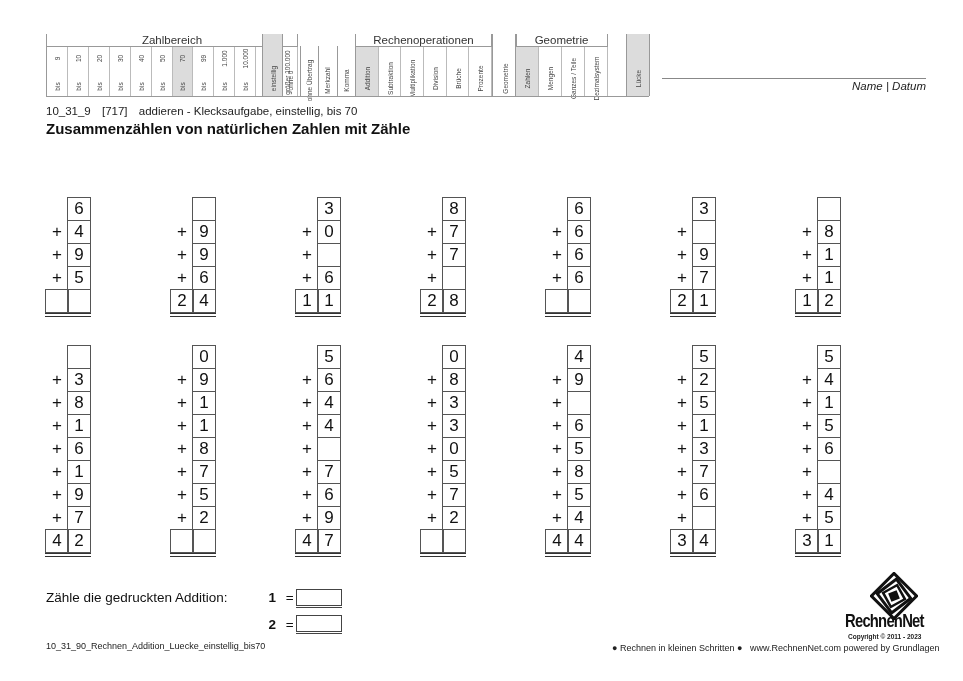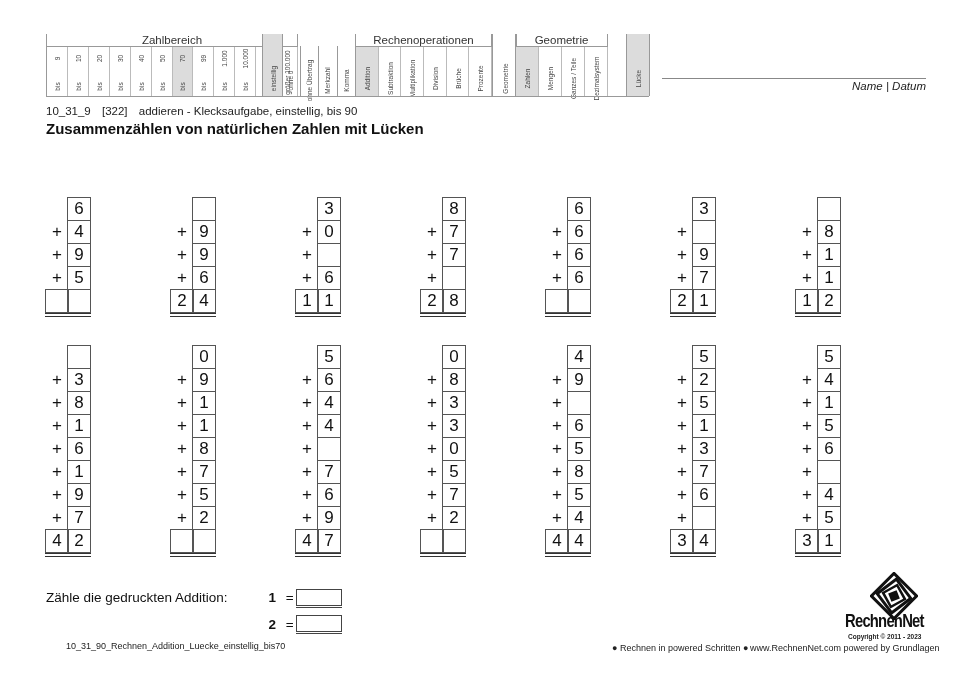--- a/index.html
+++ b/index.html
@@ -29,21 +29,21 @@
   .sum{position:relative;height:23px;}
   .sum .c{position:absolute;top:0;width:22px;height:22px;border:1px solid #555;font-size:17px;line-height:22px;text-align:center;}
   .sum .c.t{left:0;}
   .sum .c.o{left:22px;}
   .dbl{position:absolute;left:0;top:24px;width:46px;height:2px;border-top:1px solid #333;border-bottom:1px solid #333;}
   .count{position:absolute;left:46px;top:590px;font-size:13.5px;}
   .cnt-row{position:absolute;font-size:13.5px;}
   .cnt-row b{display:inline-block;width:14px;text-align:right;}
   .cnt-box{position:absolute;width:44px;height:15px;border:1px solid #444;}
   .cnt-box:after{content:"";position:absolute;left:-1px;right:-1px;bottom:-4px;height:1px;border-top:1px solid #444;}
-  .footer-l{position:absolute;left:46px;top:641px;font-size:9px;color:#222;margin-left:20px;}
+  .footer-l{position:absolute;left:46px;top:641px;font-size:9px;color:#222;}
   .footer-m{position:absolute;left:612px;top:643px;font-size:9px;color:#222;}
   .footer-r{position:absolute;left:750px;top:643px;font-size:9px;color:#222;}
   .logo{position:absolute;left:870px;top:572px;width:48px;height:48px;}
   .brand{position:absolute;left:845px;top:610px;font-size:19px;font-weight:bold;letter-spacing:-1px;transform:scaleX(0.78);transform-origin:left top;color:#111;}
   .copy{position:absolute;left:848px;top:633px;font-size:6.5px;font-weight:bold;color:#222;}
 </style>
 </head>
 <body>
 
 <div class="hdr">
@@ -164,24 +164,24 @@
     <span class="lbl">Lücke</span>
   </div>
 </div>
 <div class="hdr-base"></div>
 
 <div class="name-line"></div>
 <div class="name-lbl">Name | Datum</div>
 
 <div class="meta">
   <span>10_31_9</span>
-  <span>[322]</span>
-  <span>addieren - Klecksaufgabe, einstellig, bis 90</span>
+  <span>[717]</span>
+  <span>addieren - Klecksaufgabe, einstellig, bis 70</span>
 </div>
-<div class="title">Zusammenzählen von natürlichen Zahlen mit Lücken</div>
+<div class="title">Zusammenzählen von natürlichen Zahlen mit Zähle</div>
 
 <div id="problems">
     <div class="prob" style="left: 45px; top: 197px;">
       <div class="prow">
         <span class="cell">6</span>
       </div>
       <div class="prow">
         <span class="plus">+</span>
         <span class="cell">4</span>
       </div>
@@ -616,14 +616,14 @@
     <rect x="-16" y="-16" width="32" height="32" fill="#fff" stroke="#111" stroke-width="3"></rect>
     <rect x="-12" y="-12" width="24" height="24" fill="none" stroke="#111" stroke-width="3" transform="rotate(8)"></rect>
     <rect x="-8" y="-8" width="16" height="16" fill="none" stroke="#111" stroke-width="2.5" transform="rotate(16)"></rect>
     <rect x="-4.5" y="-4.5" width="9" height="9" fill="#111" transform="rotate(24)"></rect>
   </g>
 </svg>
 <div class="brand">RechnenNet</div>
 <div class="copy">Copyright © 2011 - 2023</div>
 
 <div class="footer-l">10_31_90_Rechnen_Addition_Luecke_einstellig_bis70</div>
-<div class="footer-m">● Rechnen in powered Schritten ●</div>
+<div class="footer-m">● Rechnen in kleinen Schritten ●</div>
 <div class="footer-r">www.RechnenNet.com powered by Grundlagen</div>
 
 </body></html>

